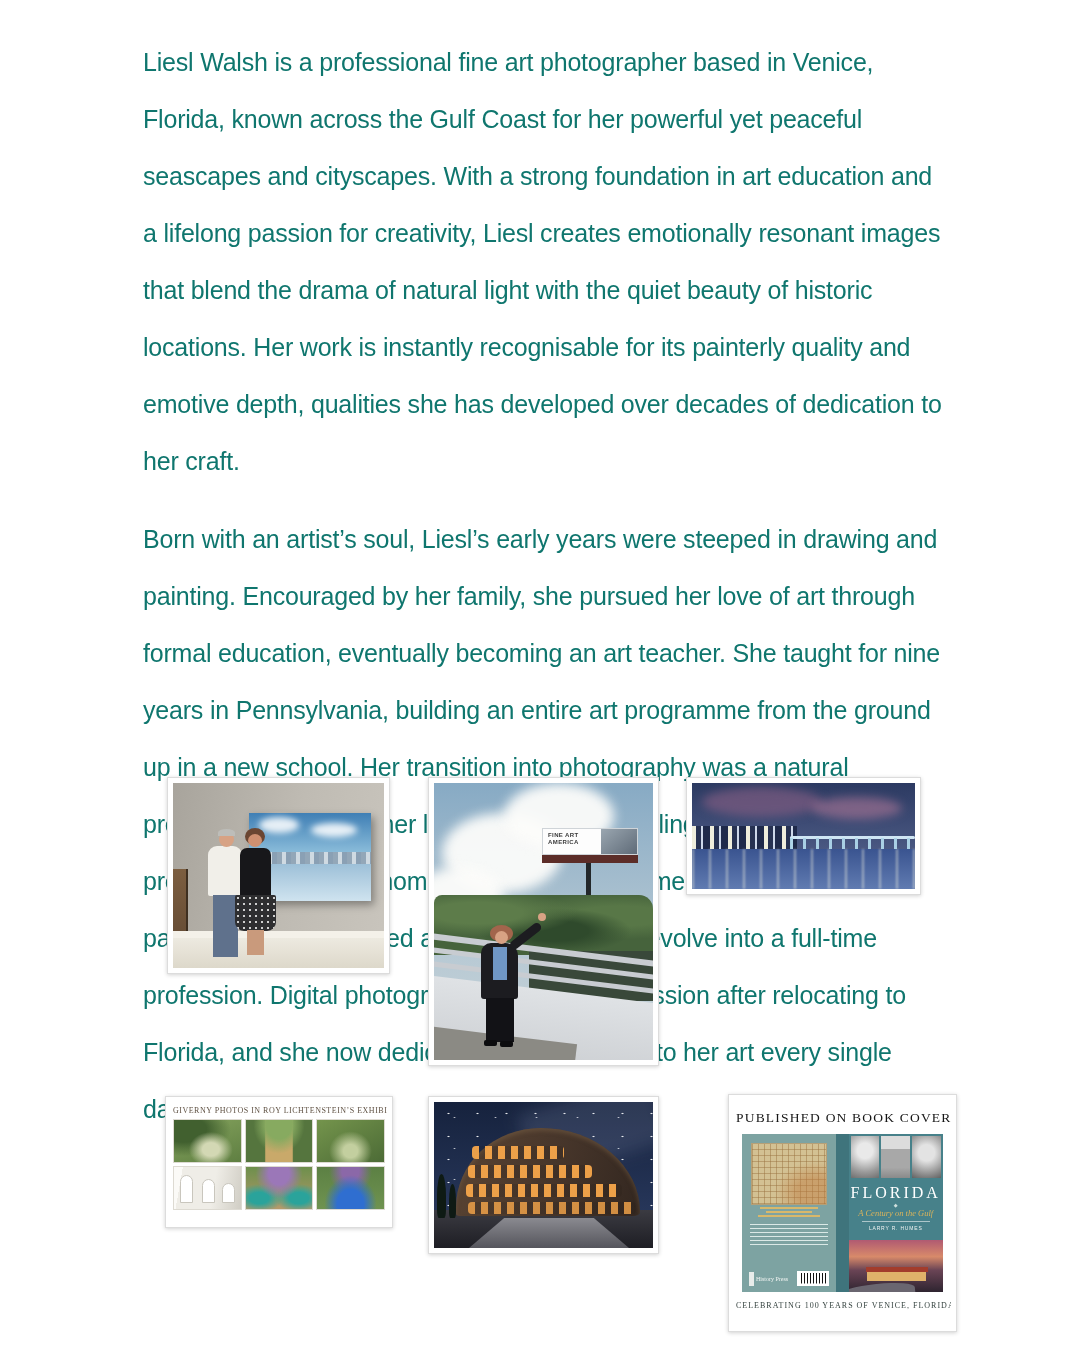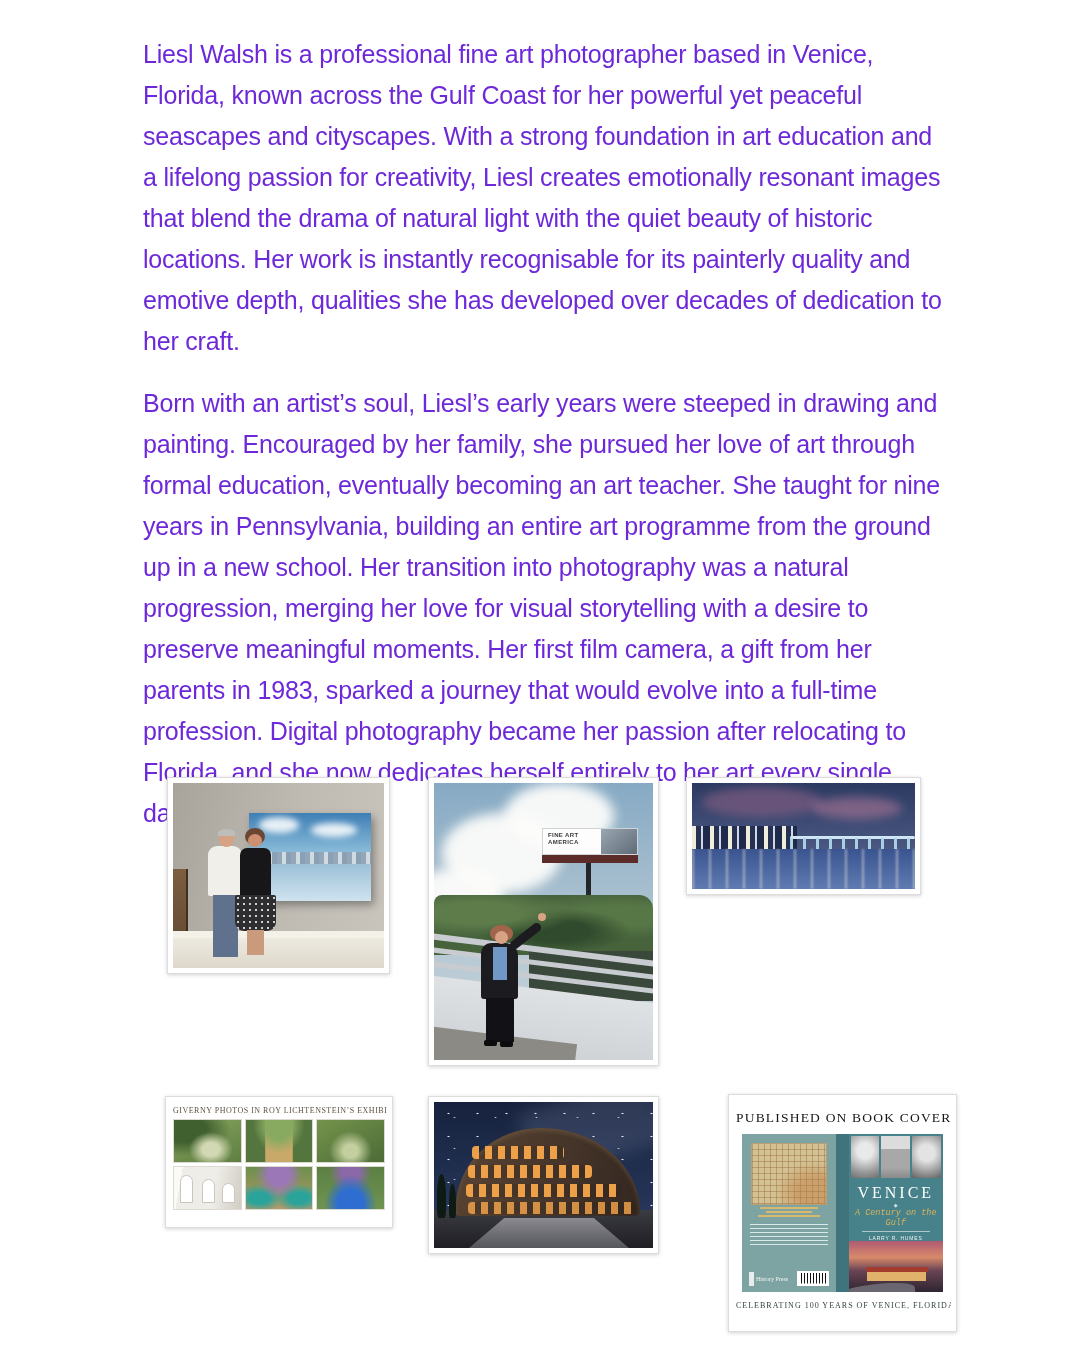--- a/index.html
+++ b/index.html
@@ -5,21 +5,21 @@
   * { box-sizing: border-box; }
   html,body { margin:0; padding:0; }
   body {
     width:1080px; height:1350px; position:relative; overflow:hidden;
     background:#ffffff;
     font-family:"Liberation Sans", sans-serif;
   }
   
   .article {
     position:absolute; left:143px; top:34px; width:800px;
-    color:#6d28d9; font-size:25px; line-height:41px; letter-spacing:-0.2px;
+    color:#0f766e; font-size:25px; line-height:57px; letter-spacing:-0.2px;
   }
   .article p { margin:0 0 21px 0; }
 
   
   figure.card {
     position:absolute; margin:0; background:#fff;
     border:1px solid #dcdcdc; padding:5px;
     box-shadow:0 1px 4px rgba(0,0,0,.18);
   }
   .ph { position:relative; width:100%; height:100%; overflow:hidden; }
@@ -163,21 +163,21 @@
   .jk-spine { width:6%; background:#3f747c; }
   .jk-front { width:47%; background:#47818a; display:flex; flex-direction:column; }
   .jk-photos{ height:46px; display:flex; gap:2px; padding:2px; }
   .jk-photos > div { flex:1; }
   .jk-ph1 { background:radial-gradient(circle at 50% 35%, #e9e9e9 0 25%, #9a9a9a 70%, #6e6e6e 100%); }
   .jk-ph2 { background:linear-gradient(#dcdcdc 0 30%, #a8a8a8 30% 75%, #8a8a8a 100%); }
   .jk-ph3 { background:radial-gradient(circle at 50% 40%, #e3e3e3 0 28%, #8d8d8d 75%, #616161 100%); }
   .jk-titleblock { flex:1; text-align:center; color:#fff; padding-top:4px; }
   .jk-title { font-family:"Liberation Serif",serif; font-size:16px; letter-spacing:3px; }
   .jk-orn   { font-size:5px; color:#cfe0dd; line-height:6px; }
-  .jk-sub   { font-family:Liberation Mono, monospace; font-style:italic; font-size:8.5px; color:#d9b35c; }
+  .jk-sub   { font-family:Liberation Serif, serif; font-style:italic; font-size:8.5px; color:#d9b35c; }
   .jk-line  { width:72%; height:1px; background:rgba(255,255,255,.55); margin:3px auto; }
   .jk-author{ font-size:5px; letter-spacing:.8px; color:#f0f4f2; }
   .jk-sunset{ height:52px; position:relative; overflow:hidden;
               background:linear-gradient(180deg,#b05a72 0%,#d88a6a 32%,#6a4455 58%,#2e2430 100%); }
   .jk-bld-roof { position:absolute; left:18%; bottom:38%; width:66%; height:5px; background:#a33c2c; }
   .jk-bld-wall { position:absolute; left:20%; bottom:22%; width:62%; height:9px; background:#e0b26a; }
   .jk-road  { position:absolute; left:-10%; bottom:-6px; width:80%; height:14px;
               background:#6a6670; border-radius:50% 50% 0 0; transform:rotate(-6deg); }
   .book-caption { font-family:"Liberation Serif",serif; font-size:8px; letter-spacing:1px;
                   color:#33413e; margin-top:9px; white-space:nowrap; }
@@ -313,21 +313,21 @@
         </div>
       </div>
       <div class="jk-spine"></div>
       <div class="jk-front">
         <div class="jk-photos">
           <div class="jk-ph1"></div>
           <div class="jk-ph2"></div>
           <div class="jk-ph3"></div>
         </div>
         <div class="jk-titleblock">
-          <div class="jk-title">VENICE</div>
+          <div class="jk-title">FLORIDA</div>
           <div class="jk-orn">◆</div>
           <div class="jk-sub">A Century on the Gulf</div>
           <div class="jk-line"></div>
           <div class="jk-author">LARRY R. HUMES</div>
         </div>
         <div class="jk-sunset">
           <div class="jk-bld-roof"></div>
           <div class="jk-bld-wall"></div>
           <div class="jk-road"></div>
         </div>

